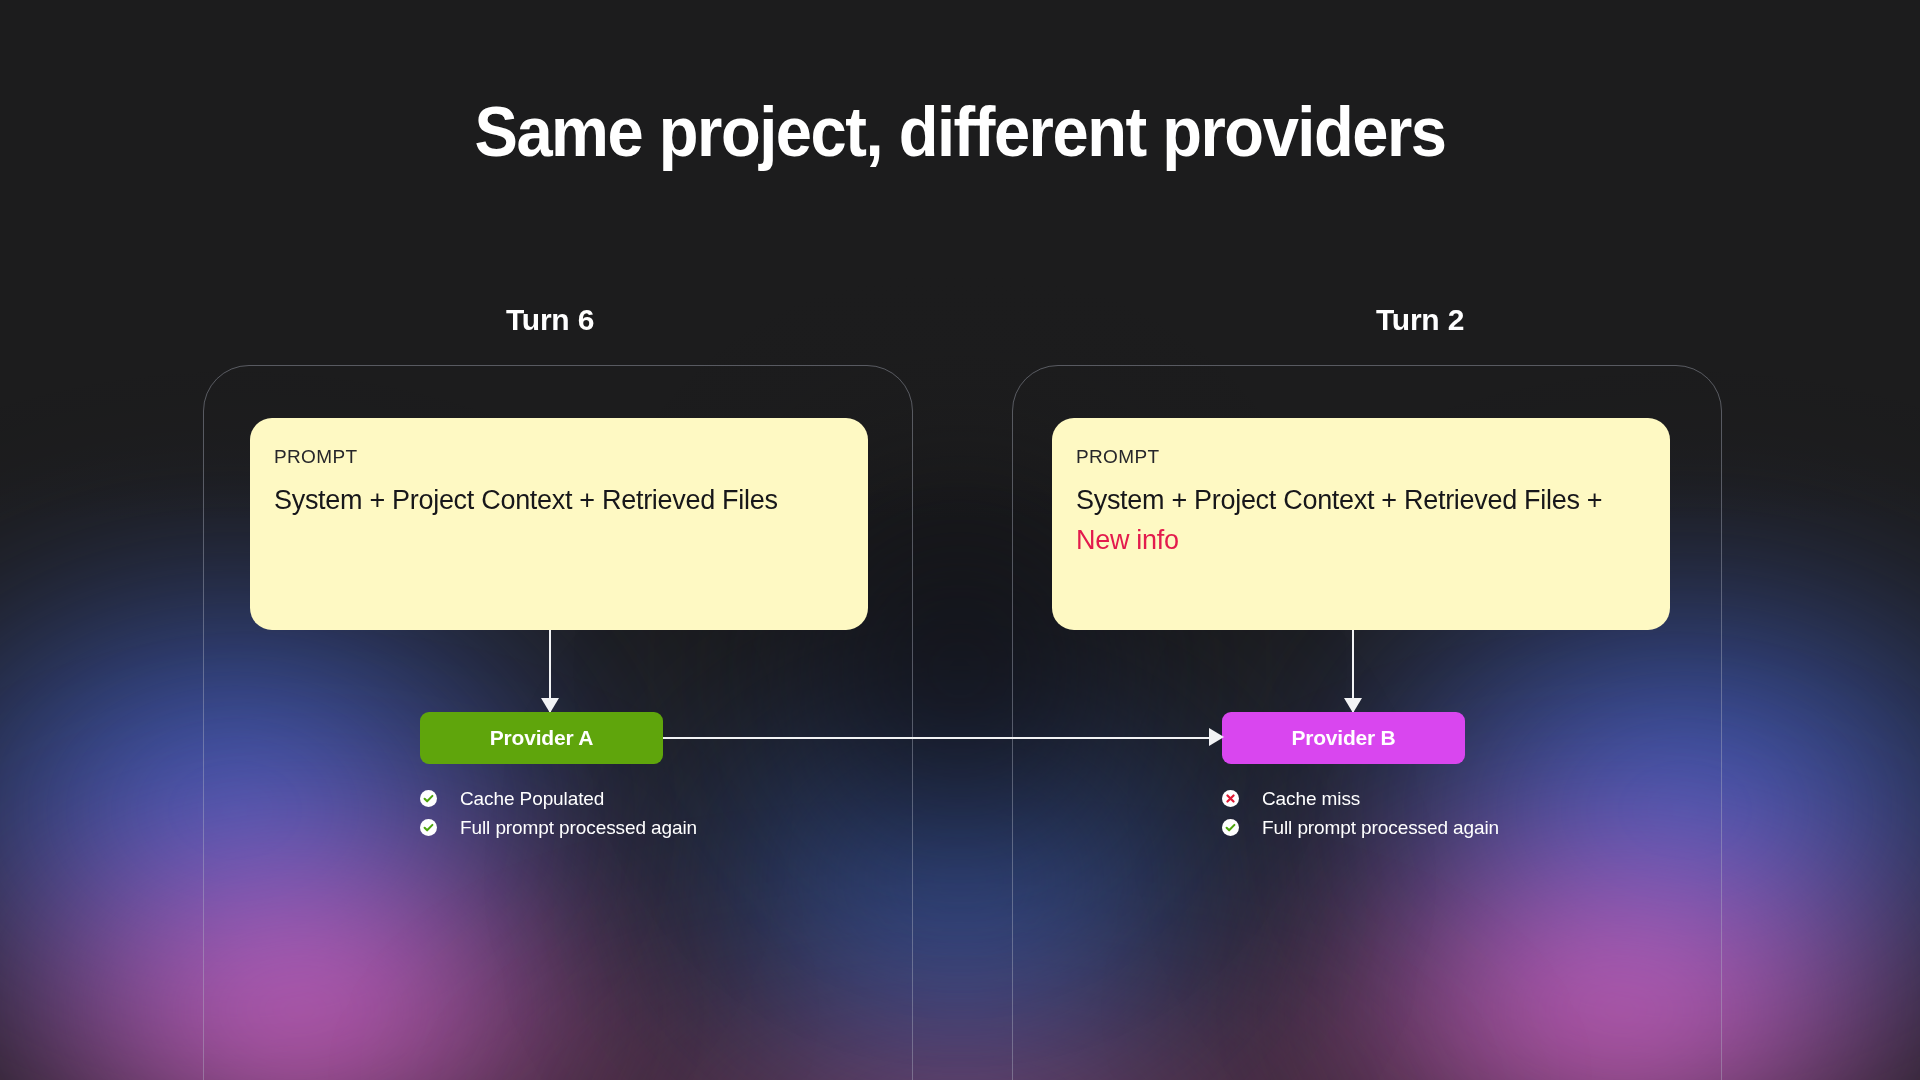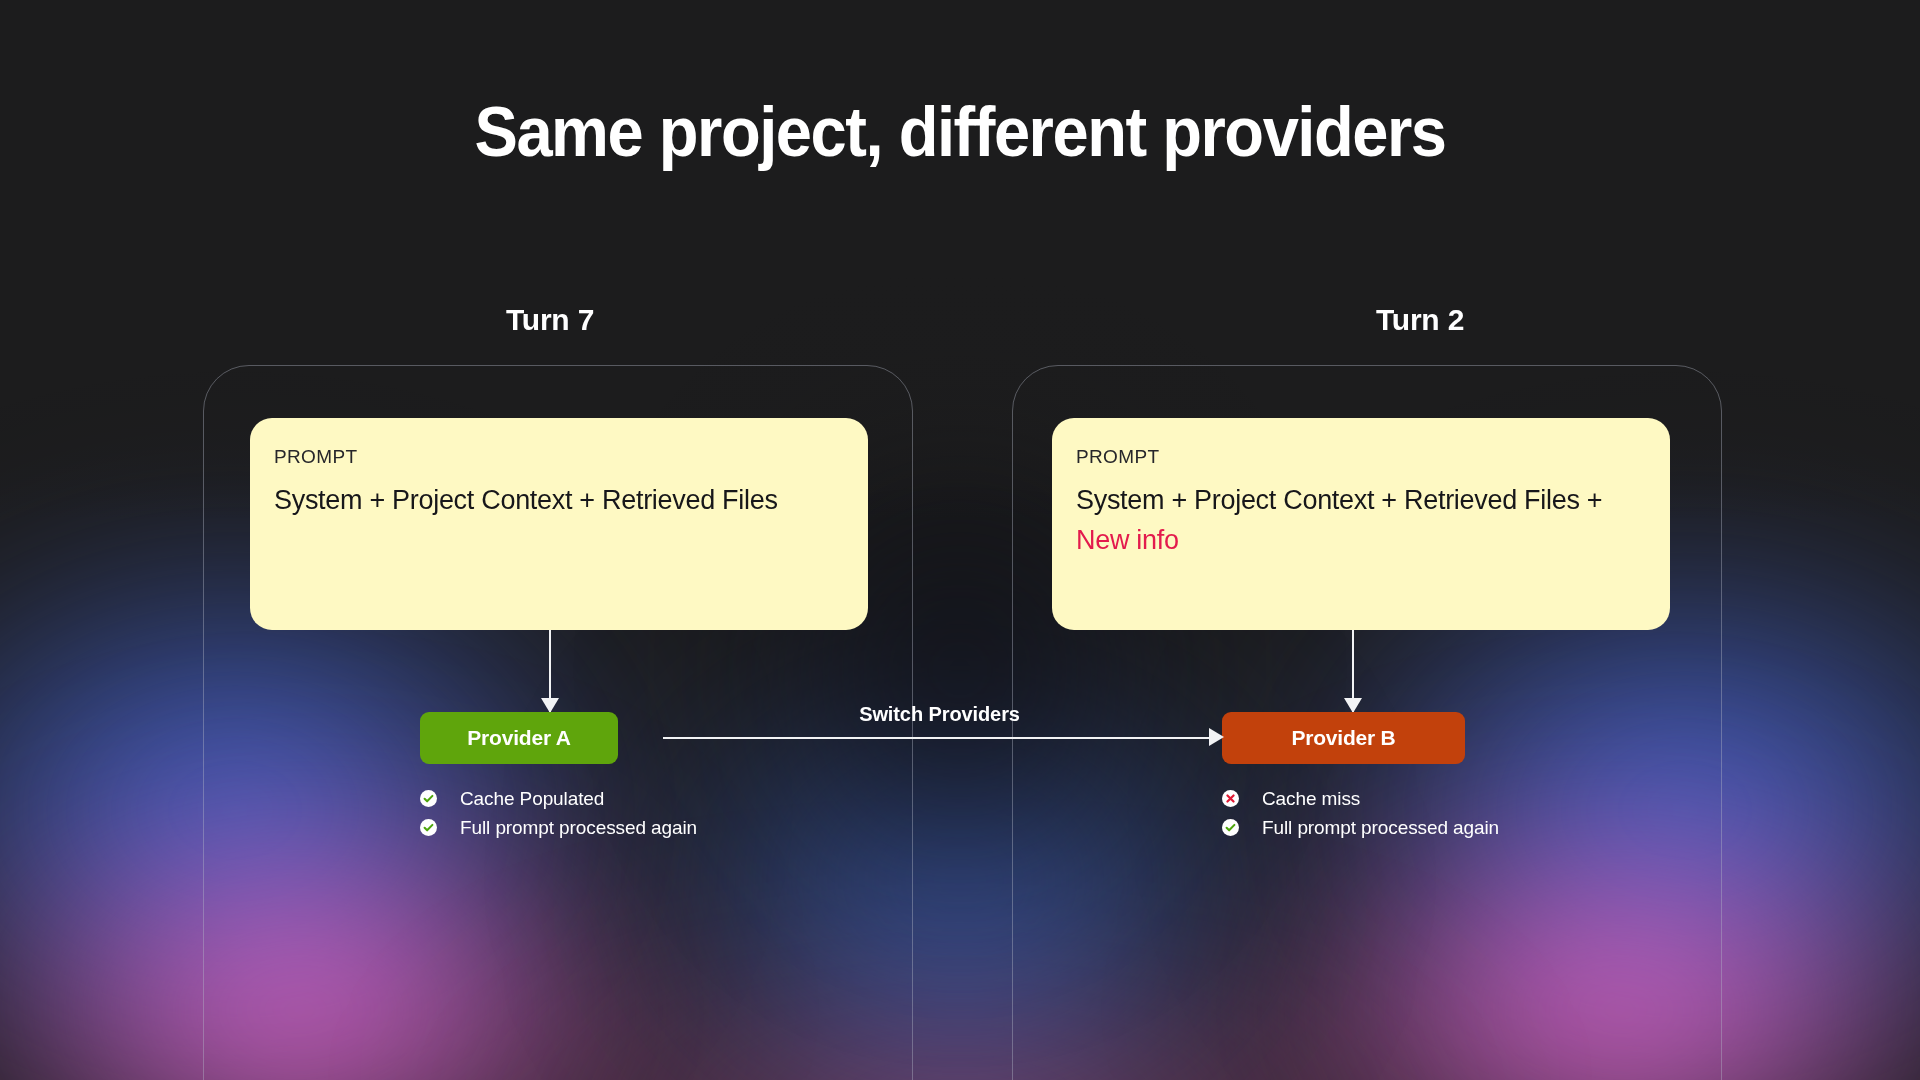--- a/index.html
+++ b/index.html
@@ -84,22 +84,22 @@
     width:0; height:0; border-left:9px solid transparent;
     border-right:9px solid transparent; border-top:15px solid #f2f3f5;
   }
 
   
   .provider {
     position:absolute; top:712px; height:52px; border-radius:9px;
     display:flex; align-items:center; justify-content:center;
     color:#fff; font-size:21px; font-weight:700; letter-spacing:-.2px;
   }
-  #providerA { left:420px;  width:198px; background:#5fa50c; }
-  #providerB { left:1222px; width:243px; background:#c2410c; }
+  #providerA { left:420px;  width:243px; background:#5fa50c; }
+  #providerB { left:1222px; width:243px; background:#d946ef; }
 
   
   #switch-line {
     position:absolute; left:663px; top:737px; width:553px; height:2px;
     background:#f2f3f5;
   }
   #switch-head {
     position:absolute; left:1209px; top:728px;
     width:0; height:0; border-top:9px solid transparent;
     border-bottom:9px solid transparent; border-left:15px solid #f2f3f5;
@@ -132,21 +132,21 @@
   <div class="glow glow-pink-c"></div>
   <div class="glow glow-blue-c"></div>
   <div class="glow dark-col"></div>
   <div class="top-fade"></div>
 </div>
 
 <div id="stage">
 
   <div class="page-title">Same project, different providers</div>
 
-  <div class="turn-label" id="turn1-label">Turn 7</div>
+  <div class="turn-label" id="turn1-label">Turn 6</div>
   <div class="turn-label" id="turn2-label">Turn 2</div>
 
   <div class="panel" id="panel1"></div>
   <div class="panel" id="panel2"></div>
 
   <div class="prompt-card" id="card1">
     <div class="prompt-kicker">PROMPT</div>
     <div class="prompt-body"><span>System + Project Context + Retrieved Files</span><span class="hl-new"></span></div>
   </div>
 
@@ -158,21 +158,20 @@
   <div class="v-arrow" id="varrow1">
       <i class="v-head"></i>
     </div>
   <div class="v-arrow" id="varrow2">
       <i class="v-head"></i>
     </div>
 
   <div class="provider" id="providerA">Provider A</div>
   <div class="provider" id="providerB">Provider B</div>
 
-  <div id="switch-label">Switch Providers</div>
   <div id="switch-line"></div>
   <div id="switch-head"></div>
 
   <div class="status-list" id="status1">
     <div class="status-row">
       <svg class="badge" viewBox="0 0 20 20">
         <circle cx="10" cy="10" r="10" fill="#ffffff"></circle>
         <path d="M5.4 10.3l3 3 6.2-6.4" stroke="#4ea60c" stroke-width="2.4" fill="none" stroke-linecap="round" stroke-linejoin="round"></path>
       </svg>
       <span class="status-text">Cache Populated</span>

